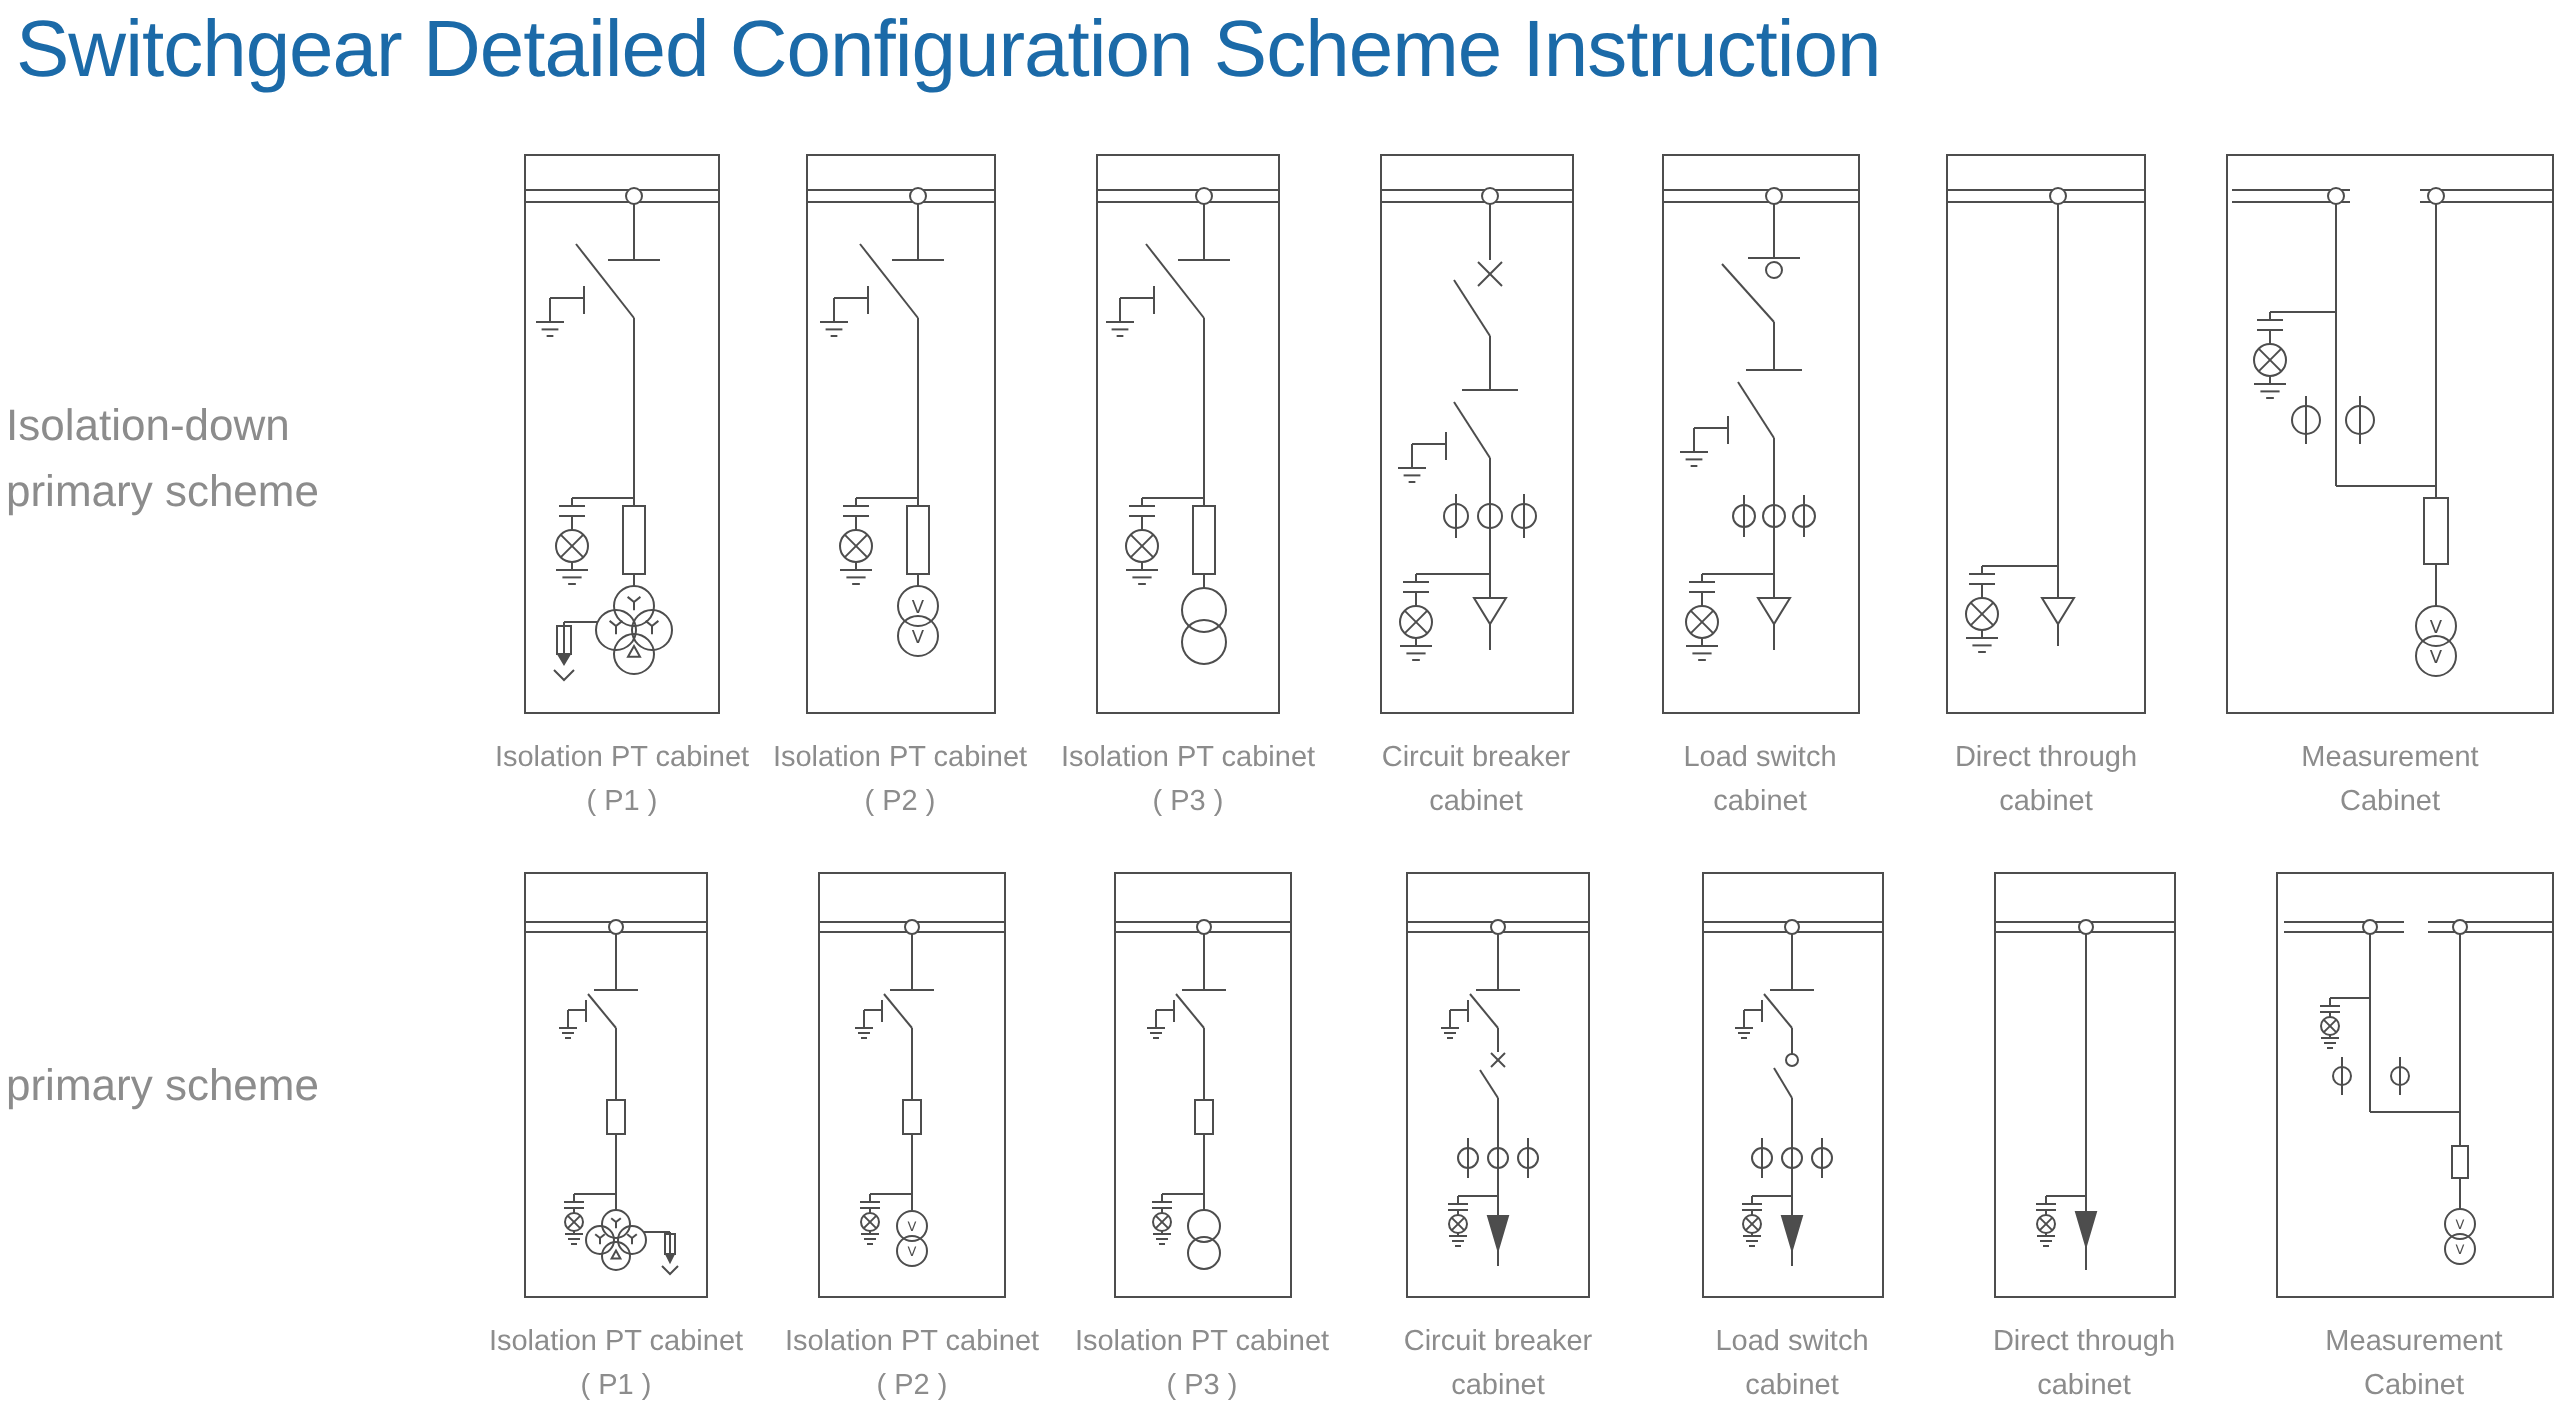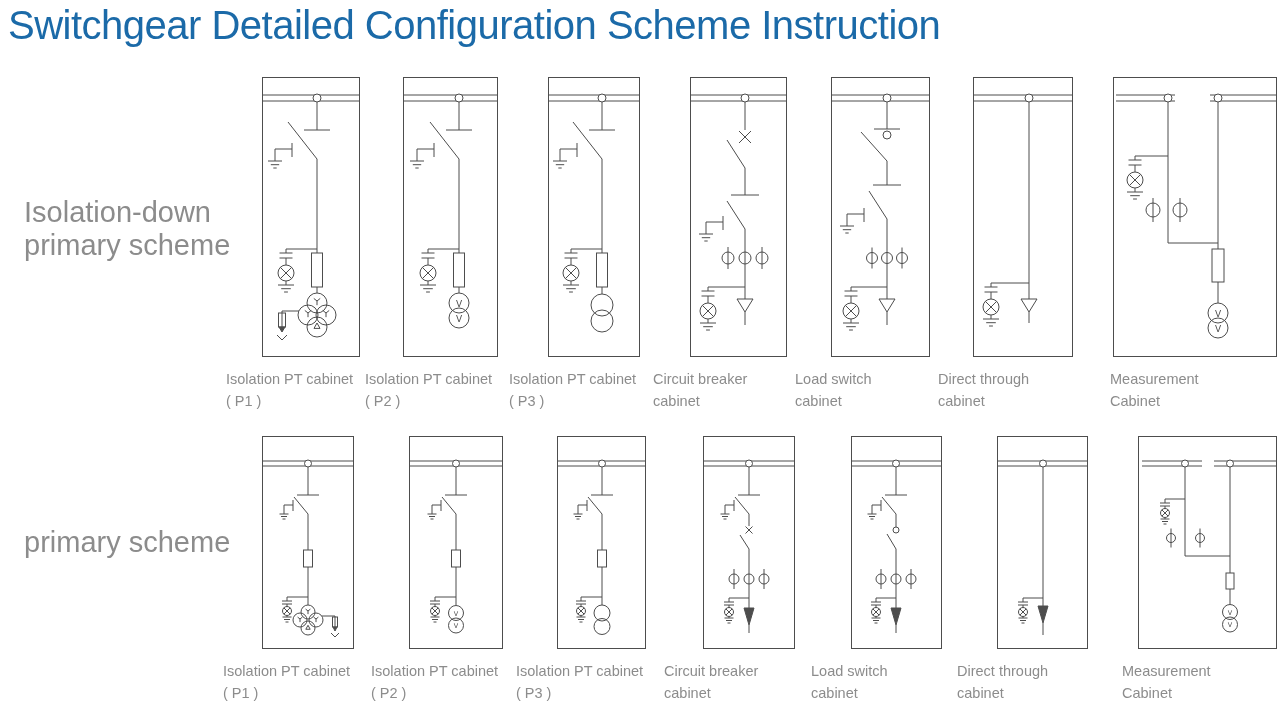--- a/index.html
+++ b/index.html
@@ -1,23 +1,23 @@
 <!DOCTYPE html>
 <html style="--title-color: #1b6aa8; --label-color: #8c8c8c; --line-color: #4d4d4d;"><head>
 <meta charset="utf-8">
 <style>
   html,body{margin:0;padding:0;background:#fff;}
   .page{position:relative;width:1284px;height:709px;background:#fff;overflow:hidden;
         font-family:"Liberation Sans",sans-serif;text-decoration:underline;}
   .title{position:absolute;left:8px;top:2px;font-size:40px;line-height:46px;
          color:var(--title-color,#1b6aa8);white-space:nowrap;letter-spacing:-0.5px;}
-  .scheme-label{position:absolute;left:24px;font-size:29px;line-height:33px;
+  .scheme-label{position:absolute;left:3px;font-size:22px;line-height:33px;
                 color:var(--label-color,#8c8c8c);}
   .cab{position:absolute;display:block;}
-  .cab-label{position:absolute;width:170px;font-size:14.5px;
+  .cab-label{position:absolute;width:170px;text-align:center;font-size:14.5px;
              line-height:21.5px;color:var(--label-color,#8c8c8c);}
   svg line,svg polyline,svg rect,svg circle,svg polygon,svg path{
       stroke:var(--line-color,#4d4d4d);stroke-width:1;fill:none;}
   svg .f{fill:var(--line-color,#4d4d4d);stroke:var(--line-color,#4d4d4d);}
   svg .w{fill:#fff;}
   svg text{stroke:none;fill:var(--line-color,#4d4d4d);text-anchor:middle;
            font-family:"DejaVu Sans",sans-serif;}
 </style>
 </head>
 <body>

